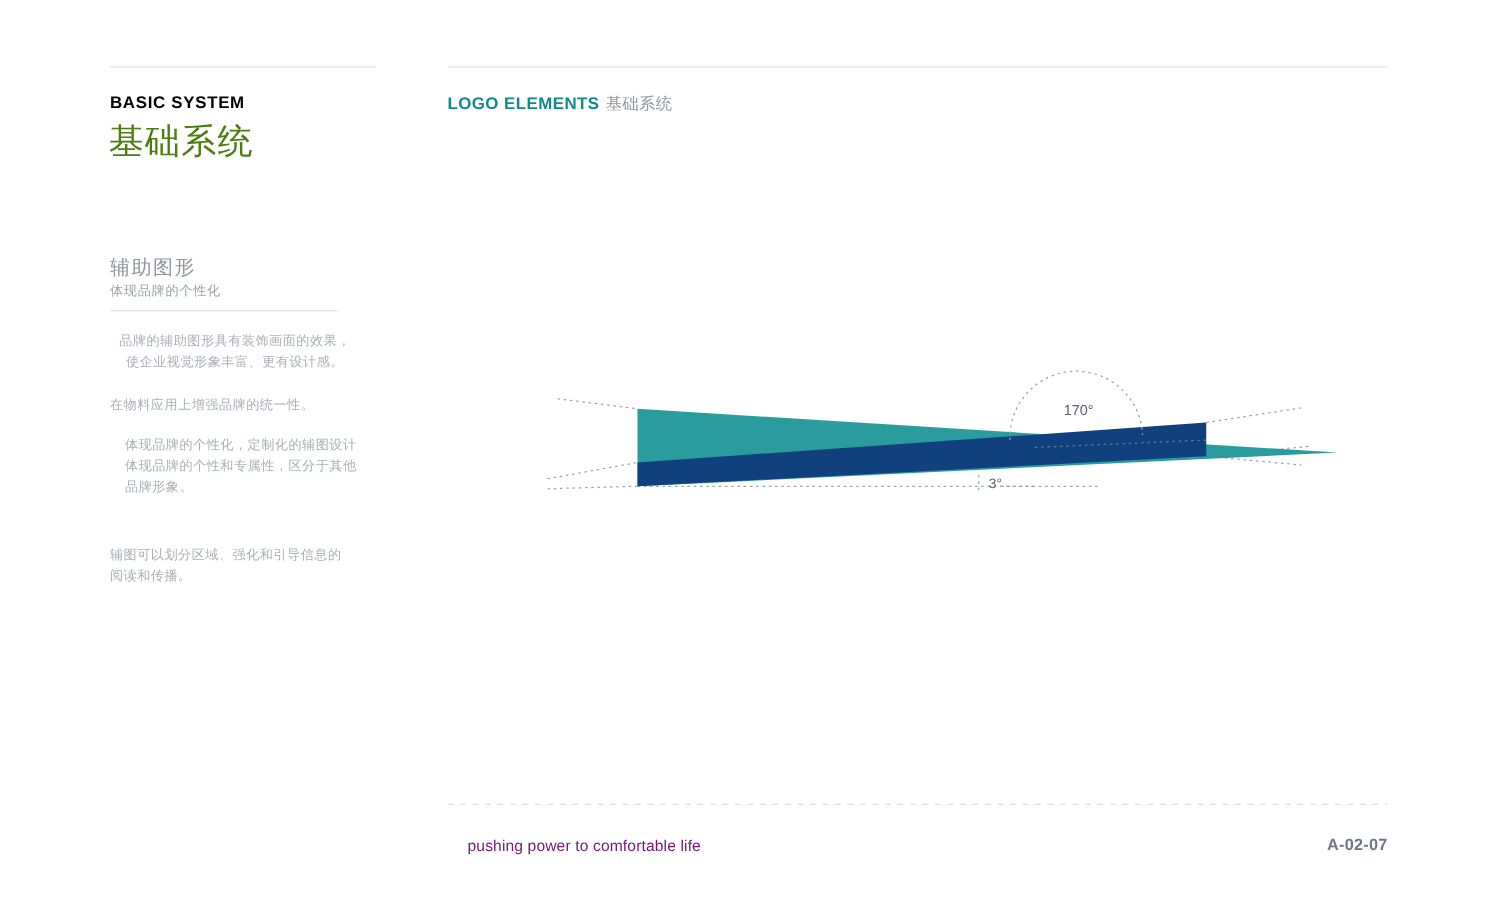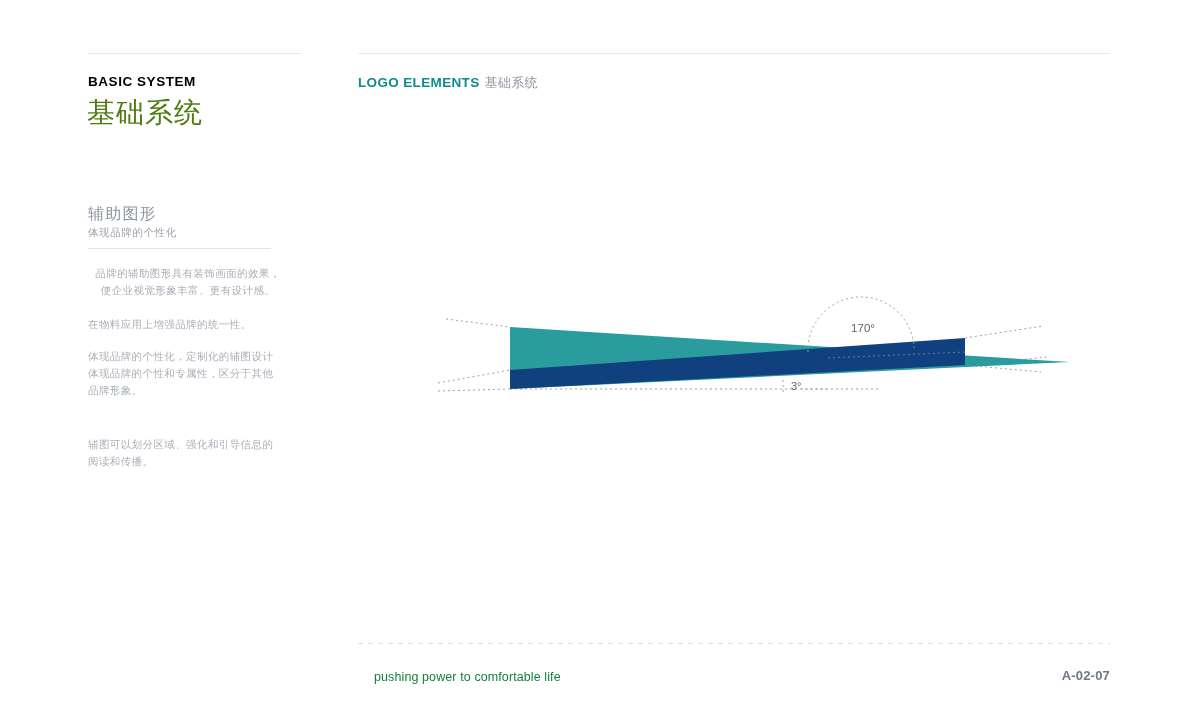--- a/index.html
+++ b/index.html
@@ -73,21 +73,21 @@
     left: 88px;
     width: 200px;
     font-size: 10.5px;
     line-height: 17px;
     letter-spacing: 0.4px;
     color: #a9b0b8;
     white-space: pre-line;
   }
   .body-copy.p1 { top: 265px; text-align: center; }
   .body-copy.p2 { top: 316px; }
-  .body-copy.p3 { top: 348px; }
+  .body-copy.p3 { top: 348px; margin-left: 12px; }
   .body-copy.p4 { top: 436px; }
 
   
   .logo-elements {
     position: absolute;
     left: 358px; top: 74px;
     font-size: 13.5px;
     letter-spacing: 0.35px;
     white-space: nowrap;
   }
@@ -129,21 +129,21 @@
     width: 752px; height: 1px;
     background-image: linear-gradient(to right, #dcdfe2 0 5px, transparent 5px 10px);
     background-size: 10px 1px;
     background-repeat: repeat-x;
   }
   .footer-tagline {
     position: absolute;
     left: 358px; top: 670px;
     font-size: 12.5px;
     letter-spacing: 0.1px;
-    color: #15803d;
+    color: #701a75;
     padding-left: 16px;
   }
   .footer-page {
     position: absolute;
     right: 90px; top: 668px;
     font-size: 13px;
     font-weight: bold;
     letter-spacing: 0.2px;
     color: #6d7884;
   }

